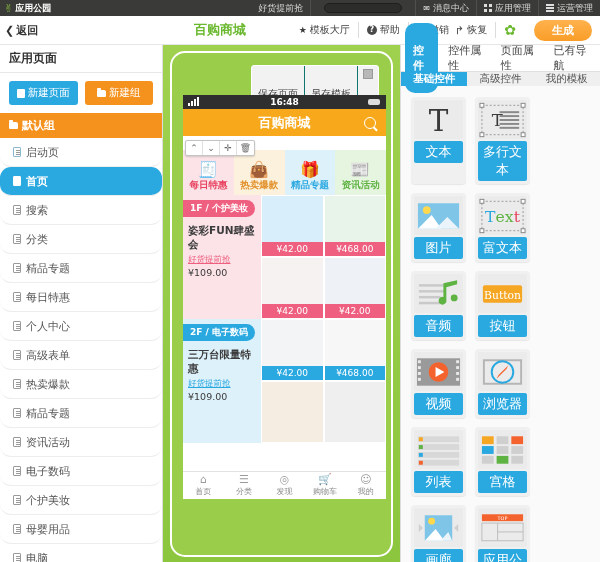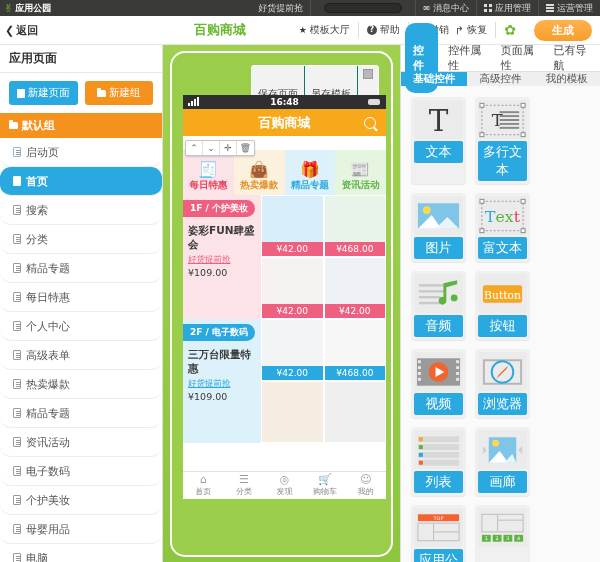--- a/index.html
+++ b/index.html
@@ -700,20 +700,38 @@
                 <rect x="4" y="28" width="42" height="6" fill="#d8d8d8"></rect>
                 <rect x="5" y="29" width="4" height="4" fill="#f4622d"></rect>
               </g>
             </svg>
           </div>
           <div class="w-lbl">列表</div>
         </div>
         <div class="widget">
           <div class="w-thumb">
             <svg viewBox="0 0 50 36" width="50" height="36">
+              <g>
+                <rect x="4" y="4" width="12" height="8" fill="#f5a623"></rect>
+                <rect x="19" y="4" width="12" height="8" fill="#cfcfcf"></rect>
+                <rect x="34" y="4" width="12" height="8" fill="#f4622d"></rect>
+                <rect x="4" y="14" width="12" height="8" fill="#2aa8e0"></rect>
+                <rect x="19" y="14" width="12" height="8" fill="#cfcfcf"></rect>
+                <rect x="34" y="14" width="12" height="8" fill="#cfcfcf"></rect>
+                <rect x="4" y="24" width="12" height="8" fill="#cfcfcf"></rect>
+                <rect x="19" y="24" width="12" height="8" fill="#5fb343"></rect>
+                <rect x="34" y="24" width="12" height="8" fill="#cfcfcf"></rect>
+              </g>
+            </svg>
+          </div>
+          <div class="w-lbl">宫格</div>
+        </div>
+        <div class="widget">
+          <div class="w-thumb">
+            <svg viewBox="0 0 50 36" width="50" height="36">
               <rect x="11" y="5" width="28" height="26" fill="#7ec5e8"></rect>
               <circle cx="18" cy="11" r="3.5" fill="#ffd84d"></circle>
               <path d="M11 31 L22 19 L31 31 Z" fill="#fff"></path>
               <path d="M27 31 L35 22 L39 31 Z" fill="#eaf4fa"></path>
               <path d="M9 18 L5 14 L5 22 Z" fill="#cfcfcf"></path>
               <path d="M41 18 L45 14 L45 22 Z" fill="#cfcfcf"></path>
             </svg>
           </div>
           <div class="w-lbl">画廊</div>
         </div>

